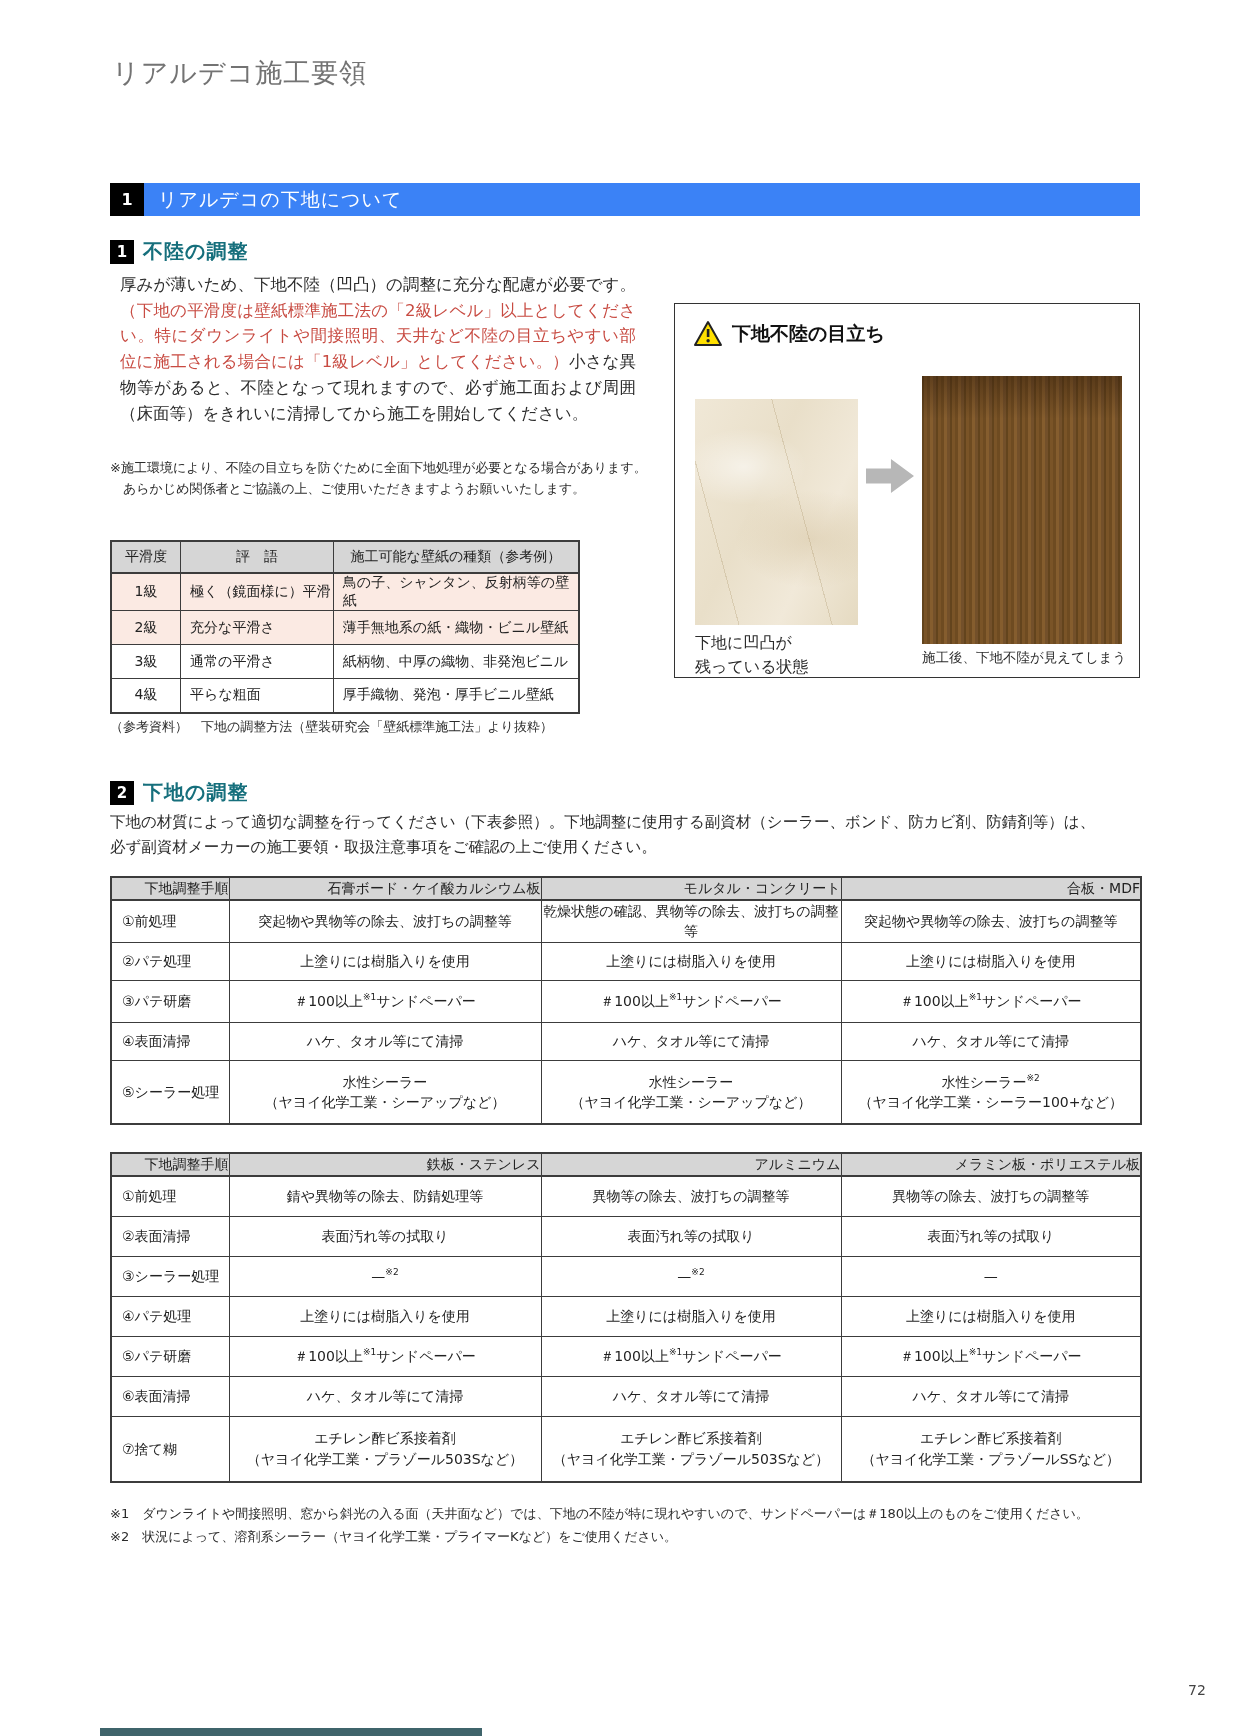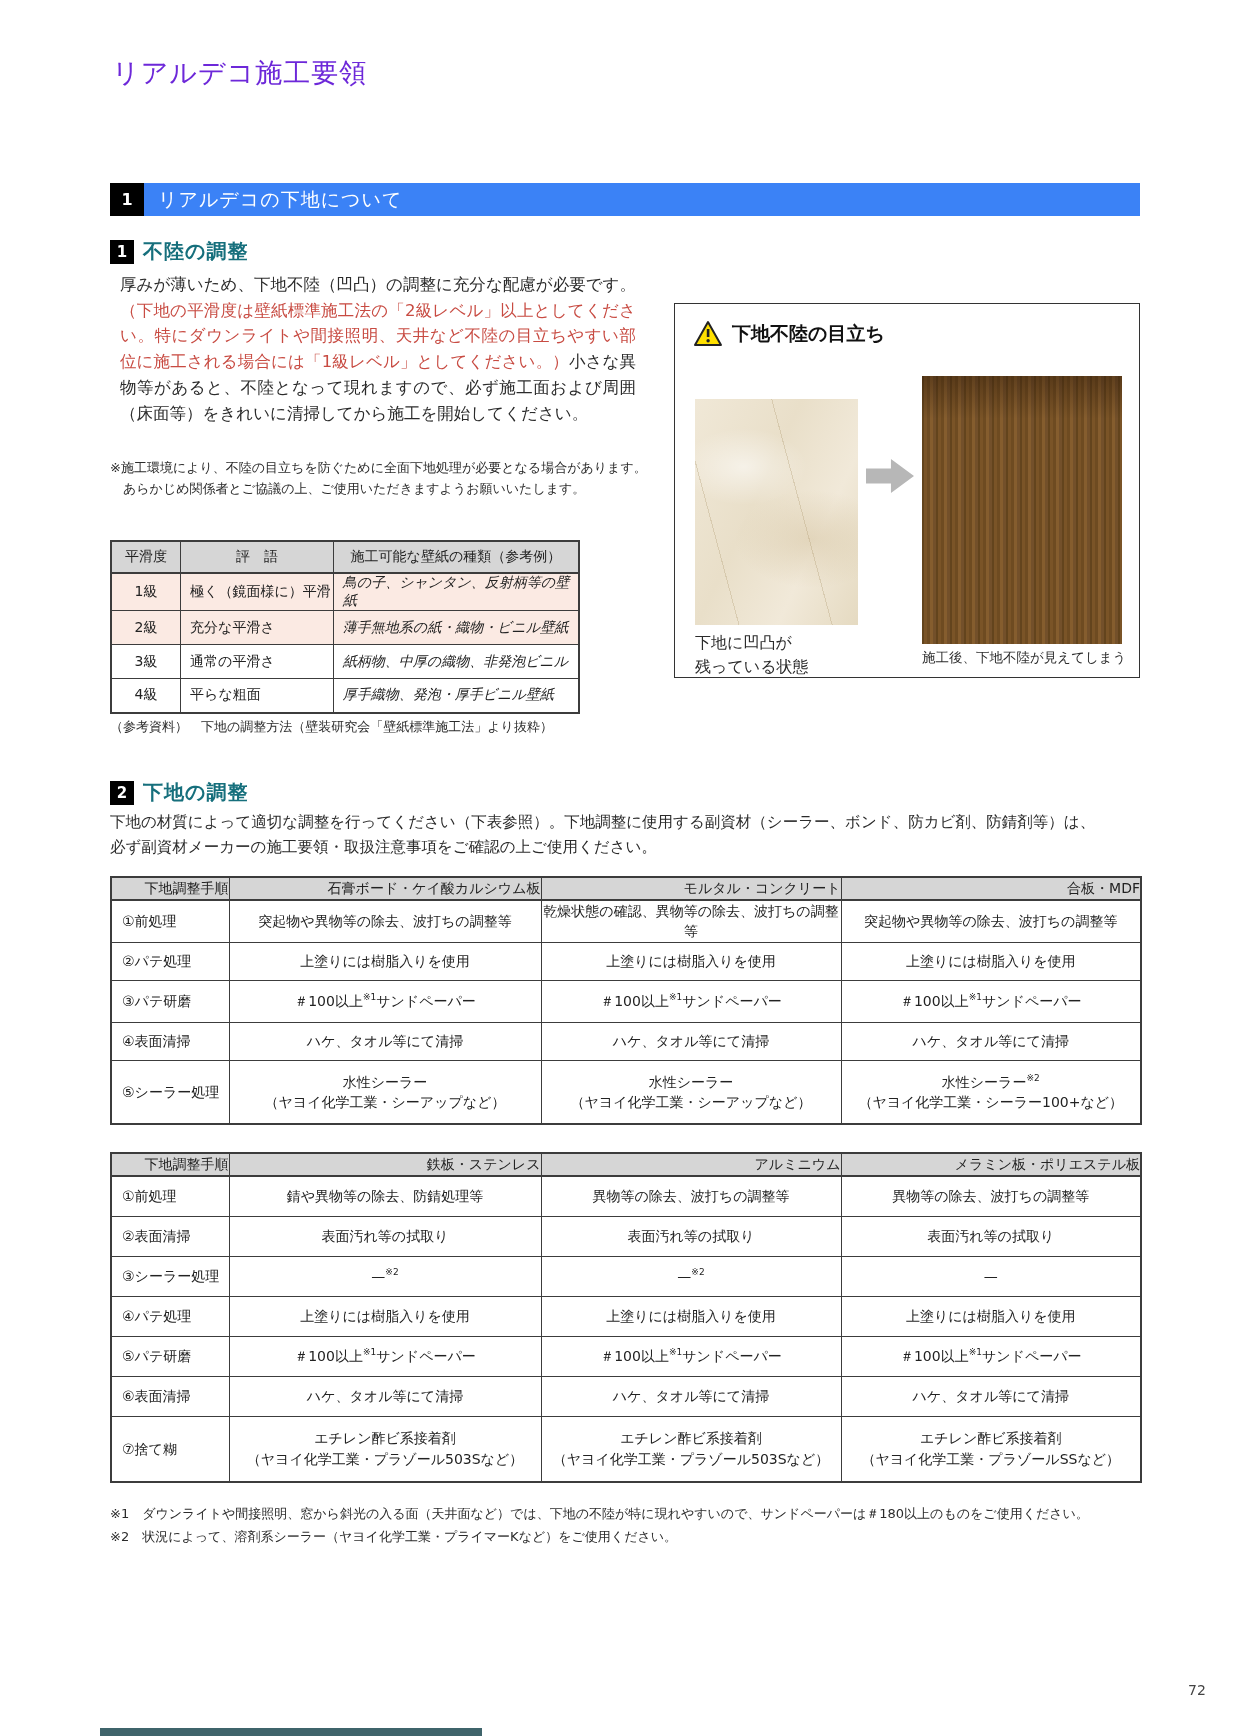--- a/index.html
+++ b/index.html
@@ -1,19 +1,19 @@
 <!DOCTYPE html>
 <html><head>
 <meta charset="utf-8">
 <style>
   * { margin:0; padding:0; box-sizing:border-box; }
   body { background:#ffffff; font-family:"DejaVu Sans", sans-serif; color:#2b2b2b; }
   #page { position:relative; width:1240px; height:1736px; background:#ffffff; overflow:hidden; }
 
-  .doc-title { position:absolute; left:112px; top:55px; font-size:27px; font-weight:400; color:#6d28d9; letter-spacing:1px; }
+  .doc-title { position:absolute; left:112px; top:55px; font-size:27px; font-weight:400; color:#737373; letter-spacing:1px; }
 
   
   .sec-bar { position:absolute; left:110px; top:183px; width:1030px; height:33px; display:flex; }
   .sec-num { width:34px; height:33px; background:#000; color:#fff; display:flex; align-items:center; justify-content:center; font-size:16px; font-weight:bold; }
   .sec-title { flex:1; background:#3b82f6; color:#fff; font-size:19px; display:flex; align-items:center; padding-left:14px; letter-spacing:1px; }
 
   
   .sub-head { position:absolute; display:flex; align-items:center; gap:9px; }
   .sub-num { width:24px; height:24px; background:#000; color:#fff; font-weight:bold; font-size:15px; display:flex; align-items:center; justify-content:center; }
   .sub-title { color:#166f7c; font-weight:bold; font-size:20px; letter-spacing:1px; }
@@ -25,21 +25,21 @@
   .note .indent { padding-left:13px; }
 
   
   .t1-wrap { position:absolute; left:110px; top:540px; }
   table { border-collapse:collapse; }
   .t1 { width:470px; font-size:14px; color:#222; border:2px solid #3c3c3c; }
   .t1 th, .t1 td { border:1px solid #3c3c3c; height:34px; }
   .t1 th { background:#d6d6d6; font-weight:normal; height:32px; text-align:center; border-bottom:2px solid #3c3c3c; }
   .t1 td.grade { width:72px; text-align:center; }
   .t1 td.rating { width:158px; padding-left:9px; }
-  .t1 td.types { width:255px; padding-left:9px;font-style:italic; }
+  .t1 td.types { width:255px; padding-left:9px; }
   .t1 tr.hl td { background:#fbeae3; }
 
   .ref-note { position:absolute; left:110px; top:718px; font-size:13px; color:#2b2b2b; }
 
   
   .callout { position:absolute; left:674px; top:303px; width:466px; height:375px; border:1px solid #333; background:#fff; }
   .callout-head { position:absolute; left:18px; top:16px; display:flex; align-items:center; gap:9px; }
   .callout-title { font-size:19px; font-weight:bold; color:#111; }
   .img-plaster { position:absolute; left:20px; top:95px; width:163px; height:226px;
     background:

